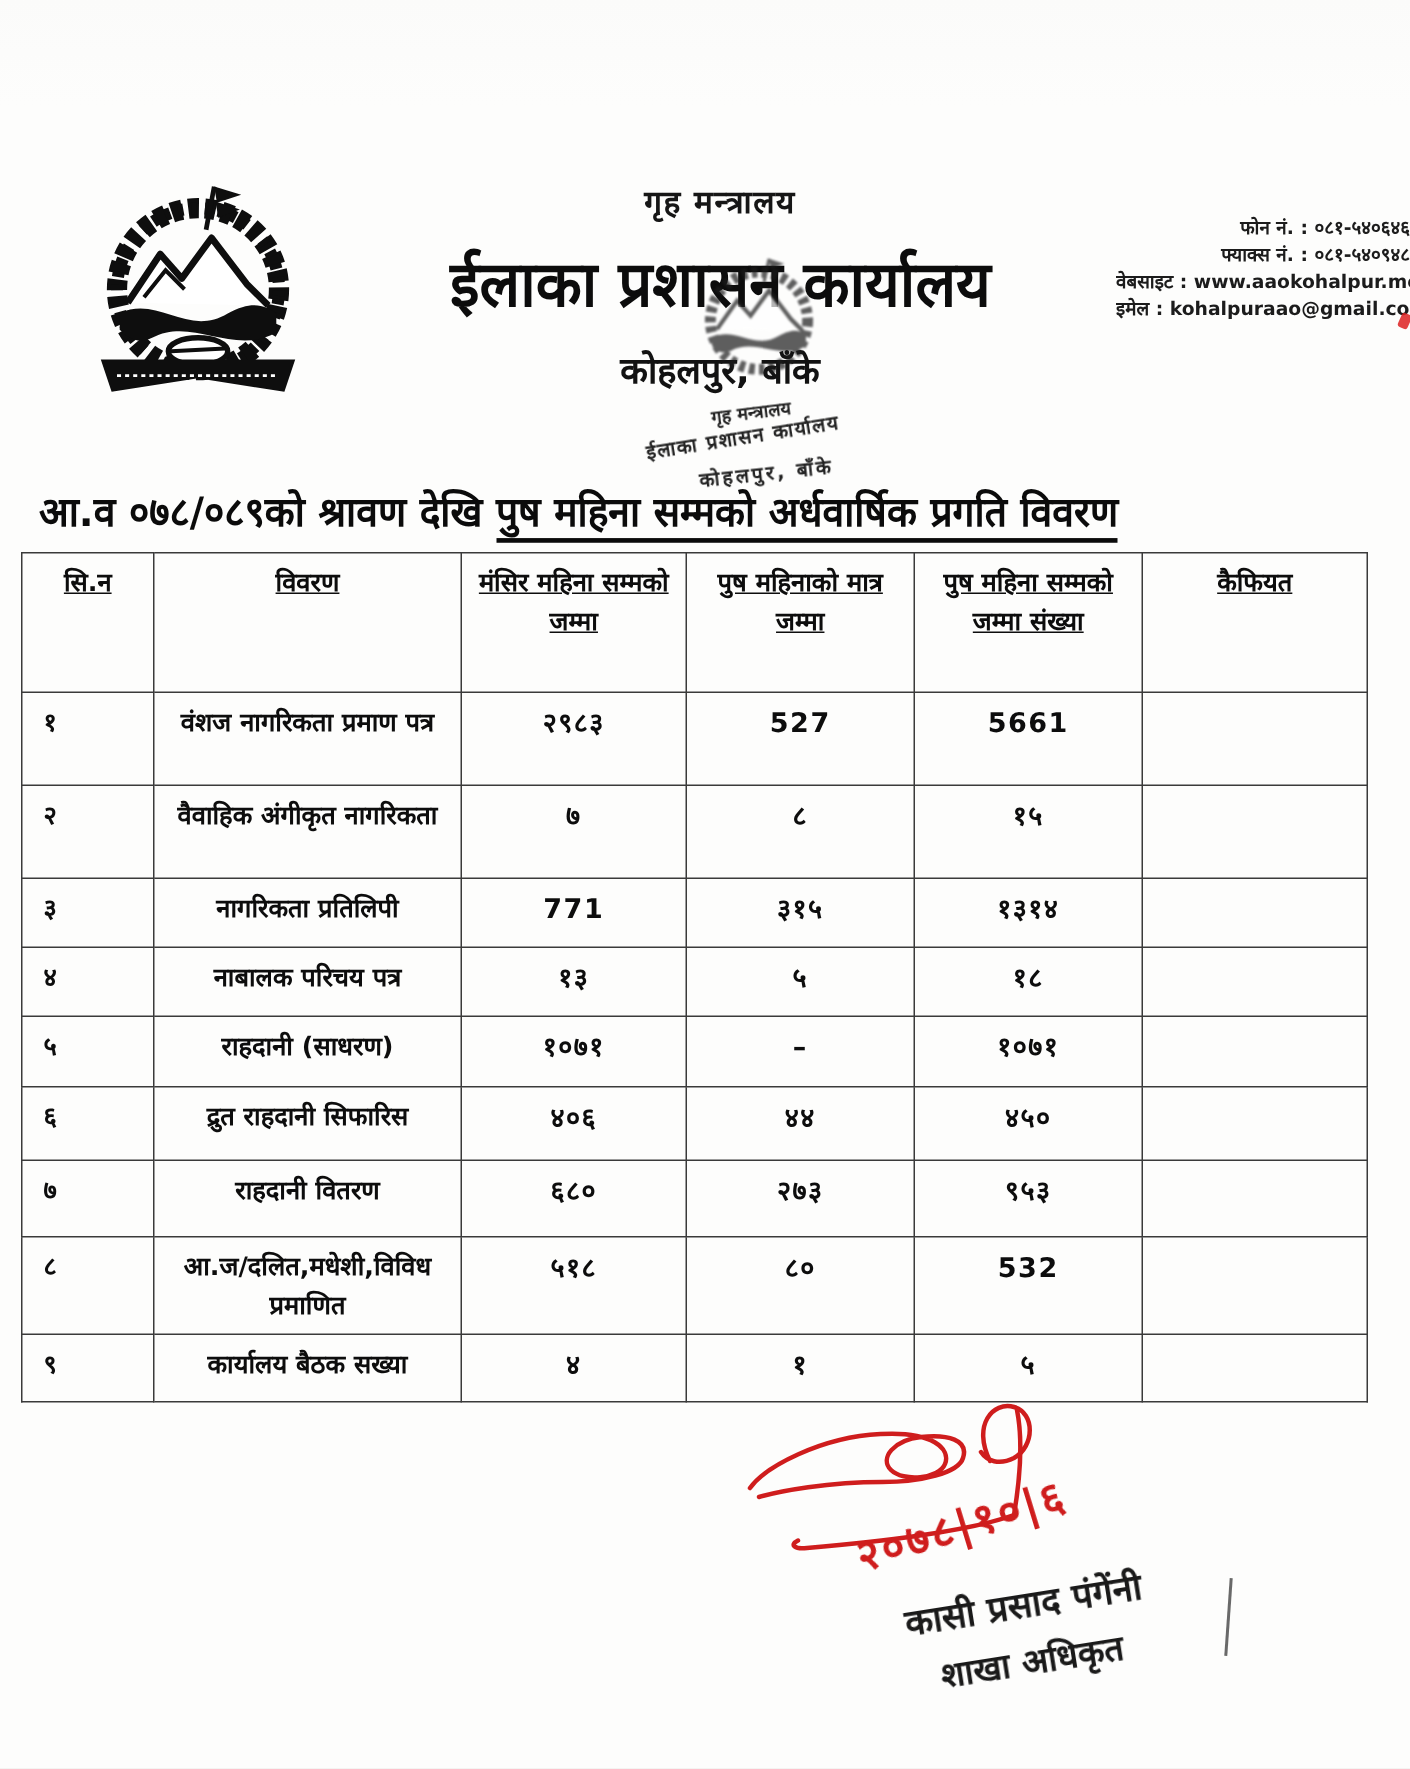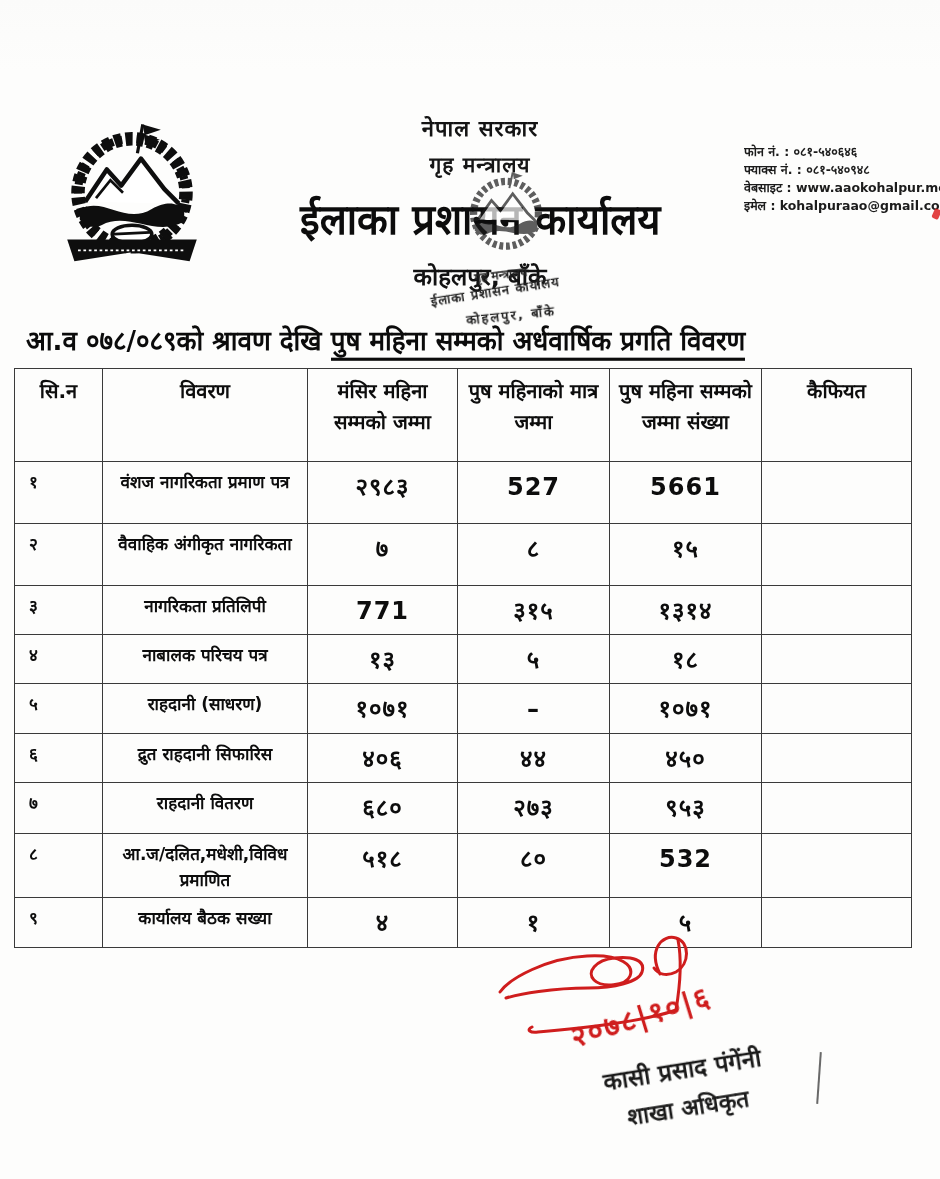--- a/index.html
+++ b/index.html
@@ -32,21 +32,21 @@
 
   .stamp-overlay { position: absolute; left: 428px; top: 160px; width: 220px; height: 160px; pointer-events: none; }
   .stamp-emblem { position: absolute; left: 18px; top: 8px; width: 120px; height: 95px; opacity: 0.88; filter: blur(0.7px); }
   .stamp-emblem svg { width: 100%; height: 100%; }
   .stamp-line { position: absolute; white-space: nowrap; color: #232323; font-weight: 700; filter: blur(0.35px); }
   .stamp-l1 { left: 46px;  top: 106px; font-size: 12px; transform: rotate(-7deg); }
   .stamp-l2 { left: 2px;   top: 122px; font-size: 13px; transform: rotate(-9deg); letter-spacing: 1px; }
   .stamp-l3 { left: 38px;  top: 146px; font-size: 13px; transform: rotate(-6deg); letter-spacing: 2px; }
 
   .contact { position: absolute; right: 0px; top: 143px; width: 196px; font-size: 12.5px; font-weight: 700; color: #1c1c1c; line-height: 18px; }
-  .contact .row { white-space: nowrap; overflow: hidden; }
+  .contact .row { white-space: nowrap; overflow: hidden; text-align: right; }
   .red-dot { position: absolute; right: 0px; top: 66px; width: 7px; height: 10px; background: #d22; transform: rotate(24deg); border-radius: 2px; opacity: .85; }
 
   
   .title-line {
     position: absolute; left: 26px; top: 322px; width: 900px;
     font-size: 26px; font-weight: 800; color: #0b0b0b; white-space: nowrap;
     transform: scaleY(1.04);
   }
   .title-underlined { border-bottom: 3px solid #0b0b0b; padding-bottom: 1px; }
 
@@ -55,23 +55,23 @@
     position: absolute; left: 14px; top: 368px;
     width: 897px; border-collapse: collapse; table-layout: fixed;
     font-size: 17px; color: #0d0d0d;
   }
   table.report th, table.report td {
     border: 1.6px solid #3a3a3a;
     vertical-align: top; text-align: center;
     padding: 7px 6px 4px 6px;
     font-weight: 700; line-height: 1.55;
   }
-  table.report th { font-size: 20px; }
+  table.report th { font-size: 17px; text-decoration: underline; }
   table.report td.sn { text-align: left; padding-left: 14px; }
-  table.report td.num { font-size: 24px; letter-spacing: 1px; }
+  table.report td.num { font-size: 18px; letter-spacing: 1px; }
   tr.h-row  { height: 93px; }
   tr.r-0 { height: 62px; } tr.r-1 { height: 62px; }
   tr.r-2 { height: 46px; } tr.r-3 { height: 46px; }
   tr.r-4 { height: 47px; } tr.r-5 { height: 49px; }
   tr.r-6 { height: 51px; } tr.r-7 { height: 60px; }
   tr.r-8 { height: 45px; }
 
   
   .signature-ink { position: absolute; left: 492px; top: 930px; width: 250px; height: 110px; }
   .signature-ink svg { width: 100%; height: 100%; }
@@ -112,21 +112,20 @@
 
       <ellipse cx="100" cy="128" rx="22" ry="10" fill="#fff" stroke="#0e0e0e" stroke-width="4"></ellipse>
       <line x1="80" y1="128" x2="120" y2="126" stroke="#0e0e0e" stroke-width="3"></line>
 
       <path d="M28 134 L172 134 L164 158 L100 148 L36 158 Z" fill="#0e0e0e"></path>
       <path d="M40 146 L160 146" stroke="#fff" stroke-width="2" stroke-dasharray="3 3"></path>
     </svg>
   </div>
 
   <div class="head-center">
-    <div class="head-govt">नेपाल सरकार</div>
     <div class="head-ministry">गृह मन्त्रालय</div>
     <div class="head-office">ईलाका प्रशासन कार्यालय</div>
     <div class="head-place">कोहलपुर, बाँके</div>
   </div>
 
   <div class="stamp-overlay">
     <div class="stamp-emblem">
       <svg viewBox="0 0 200 170" xmlns="http://www.w3.org/2000/svg" opacity="0.8">
         <circle cx="100" cy="82" r="58" fill="none" stroke="#1c1c1c" stroke-width="13" stroke-dasharray="7 5"></circle>
         <path d="M50 92 L74 58 L90 76 L112 46 L138 80 L152 94" fill="#fff" stroke="#1c1c1c" stroke-width="5"></path>

